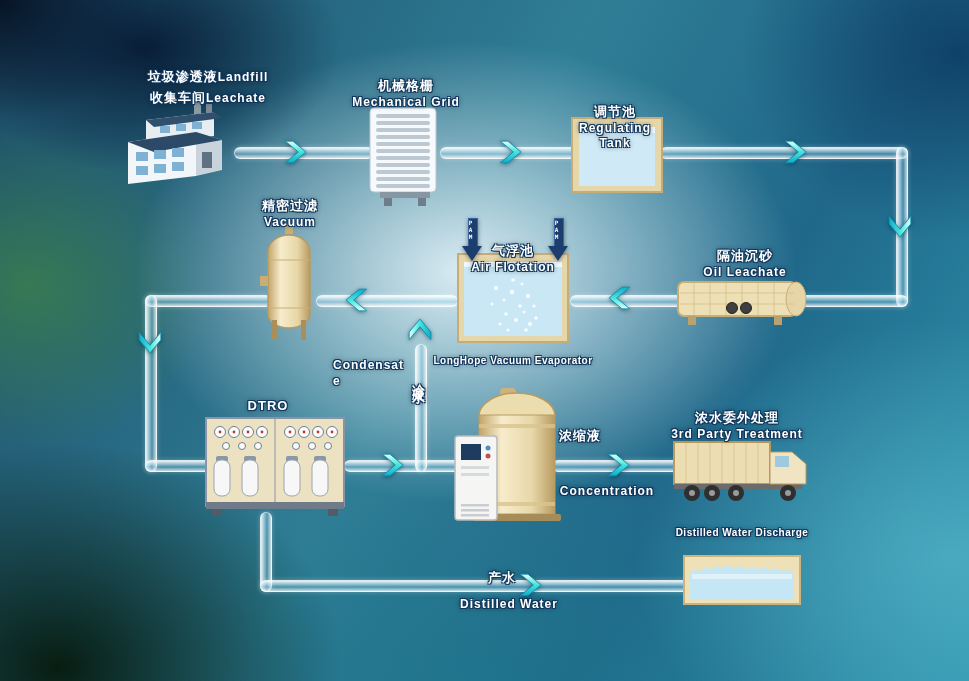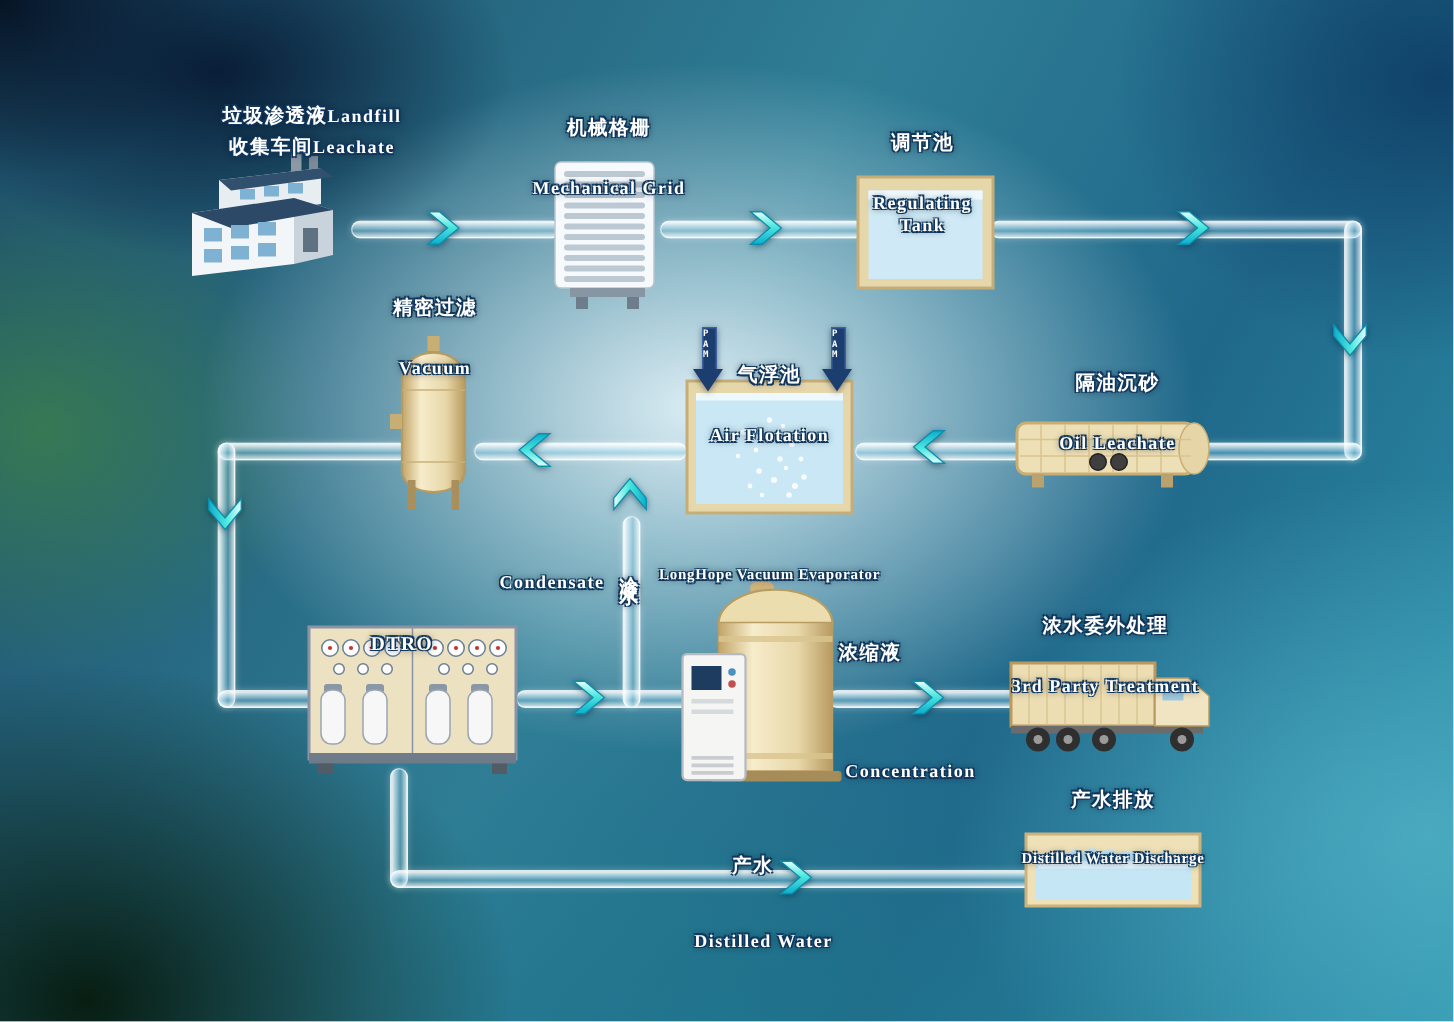--- a/index.html
+++ b/index.html
@@ -25,21 +25,21 @@
   .equip svg{display:block;}
   .chev{position:absolute;width:26px;height:26px;z-index:3;filter:drop-shadow(0 1px 2px rgba(0,40,60,.55));}
   .chev svg{display:block;width:100%;height:100%;}
   .chev.down svg{transform:rotate(90deg);}
   .chev.left svg{transform:rotate(180deg);}
   .chev.up svg{transform:rotate(-90deg);}
   .lbl{position:absolute;z-index:4;color:#fff;text-align:center;font-weight:bold;line-height:1.3;
     text-shadow:-1px -1px 0 #10365c,1px -1px 0 #10365c,-1px 1px 0 #10365c,1px 1px 0 #10365c,0 0 5px rgba(4,22,44,.85);}
   .lbl span{display:block;}
   .cn{font-family:"DejaVu Sans",sans-serif;font-size:13px;letter-spacing:1px;}
-  .en{font-family:Liberation Serif, serif;font-size:12px;letter-spacing:1px;margin-top:23px;}
+  .en{font-family:Liberation Sans, sans-serif;font-size:12px;letter-spacing:1px;}
   .en.small{font-size:10px;letter-spacing:0.5px;}
   .wrap{word-break:break-all;}
   .lline{display:flex;justify-content:space-between;}
   .lline span{display:inline;text-align:right;}
   .vtext{writing-mode:vertical-rl;text-orientation:upright;letter-spacing:3px;}
   .dosing-arrow{position:absolute;width:20px;height:44px;z-index:2;filter:drop-shadow(0 1px 2px rgba(0,20,40,.5));}
   .dosing-arrow .shaft{position:absolute;left:6px;top:0;width:8px;height:28px;background:#1c3e6e;border:1px solid #3a62a0;}
   .dosing-arrow .head{position:absolute;left:0;top:28px;width:0;height:0;border-left:10px solid transparent;border-right:10px solid transparent;border-top:15px solid #1c3e6e;}
   .dosing-label{position:absolute;left:5px;top:1px;z-index:2;writing-mode:vertical-rl;text-orientation:upright;
     font-family:"DejaVu Sans Mono",monospace;font-size:6px;color:#fff;font-weight:bold;letter-spacing:0;}
@@ -371,21 +371,21 @@
   <div class="lbl" style="left:122px;top:66px;width:172px">
     <span class="lline"><span class="cn">垃圾渗透液</span><span class="en">Landfill</span></span>
     <span class="lline"><span class="cn">收集车间</span><span class="en">Leachate</span></span>
   </div>
 
   <div class="lbl" style="left:340px;top:78px;width:132px">
     <span class="cn">机械格栅</span>
     <span class="en">Mechanical Grid</span>
   </div>
 
-  <div class="lbl" style="left:576px;top:88px;width:78px">
+  <div class="lbl" style="left:576px;top:104px;width:78px">
     <span class="cn">调节池</span>
     <span class="en wrap">Regulating Tank</span>
   </div>
 
   <div class="lbl" style="left:686px;top:248px;width:118px">
     <span class="cn">隔油沉砂</span>
     <span class="en">Oil Leachate</span>
   </div>
 
   <div class="lbl" style="left:455px;top:243px;width:116px">
@@ -415,21 +415,20 @@
     <span class="cn">浓水委外处理</span>
     <span class="en">3rd Party Treatment</span>
   </div>
 
   <div class="lbl cn" style="left:554px;top:428px;width:52px">浓缩液</div>
   <div class="lbl" style="left:548px;top:484px;width:118px">
     <span class="en">Concentration</span>
   </div>
 
   <div class="lbl" style="left:652px;top:526px;width:180px">
-    <span class="cn">产水排放</span>
     <span class="en small">Distilled Water Discharge</span>
   </div>
 
   <div class="lbl cn" style="left:482px;top:570px;width:40px">产水</div>
   <div class="lbl" style="left:443px;top:597px;width:132px">
     <span class="en">Distilled Water</span>
   </div>
 
 </div>
 

